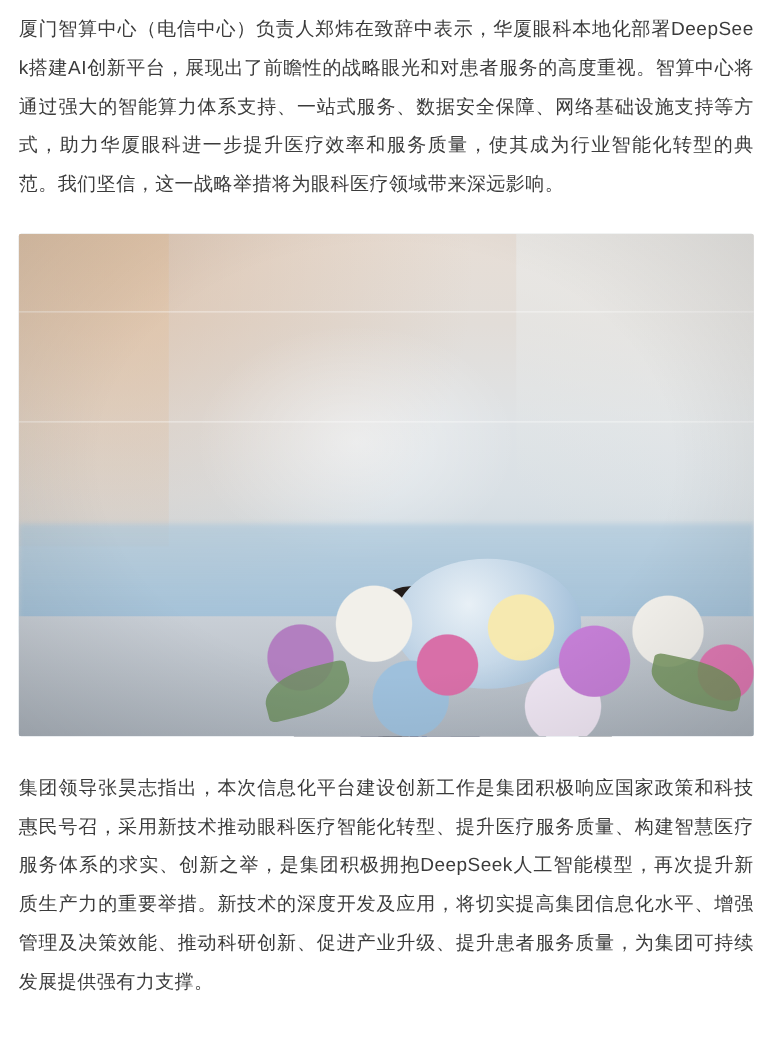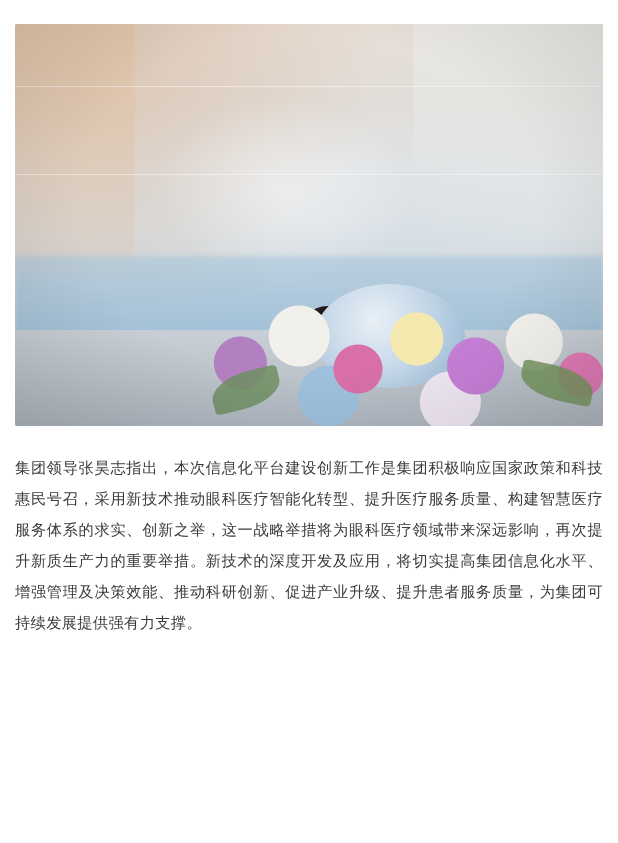--- a/index.html
+++ b/index.html
@@ -201,20 +201,21 @@
   .photo-vignette {
     position: absolute; inset: 0;
     background: radial-gradient(ellipse at 50% 45%, rgba(0,0,0,0) 55%, rgba(0,0,0,0.12) 100%);
   }
 </style>
 </head>
 <body>
 
 <div class="article">
 
+  <p class="para first">厦门智算中心（电信中心）负责人郑炜在致辞中表示，华厦眼科本地化部署DeepSeek搭建AI创新平台，展现出了前瞻性的战略眼光和对患者服务的高度重视。智算中心将通过强大的智能算力体系支持、一站式服务、数据安全保障、网络基础设施支持等方式，助力华厦眼科进一步提升医疗效率和服务质量，使其成为行业智能化转型的典范。我们坚信，这一战略举措将为眼科医疗领域带来深远影响。</p>
 
   <div class="figure">
     <div class="photo">
       <div class="wall-panel-left"></div>
       <div class="wall-panel-right"></div>
       <div class="backdrop-glow"></div>
       <div class="wall-line" style="top:62px"></div>
       <div class="wall-line" style="top:150px"></div>
       <div class="blue-band"></div>
 
@@ -236,15 +237,15 @@
 
       <div class="podium"></div>
       <div class="hydrangea"></div>
       <div class="flower-bed"></div>
       <div class="leaf-a"></div>
       <div class="leaf-b"></div>
       <div class="photo-vignette"></div>
     </div>
   </div>
 
-  <p class="para">集团领导张昊志指出，本次信息化平台建设创新工作是集团积极响应国家政策和科技惠民号召，采用新技术推动眼科医疗智能化转型、提升医疗服务质量、构建智慧医疗服务体系的求实、创新之举，这一战略举措将为眼科医疗领域带来深远影响，再次提升新质生产力的重要举措。新技术的深度开发及应用，将切实提高集团信息化水平、增强管理及决策效能、推动科研创新、促进产业升级、提升患者服务质量，为集团可持续发展提供强有力支撑。</p>
+  <p class="para">集团领导张昊志指出，本次信息化平台建设创新工作是集团积极响应国家政策和科技惠民号召，采用新技术推动眼科医疗智能化转型、提升医疗服务质量、构建智慧医疗服务体系的求实、创新之举，是集团积极拥抱DeepSeek人工智能模型，再次提升新质生产力的重要举措。新技术的深度开发及应用，将切实提高集团信息化水平、增强管理及决策效能、推动科研创新、促进产业升级、提升患者服务质量，为集团可持续发展提供强有力支撑。</p>
 
 </div>
 
 </body></html>

